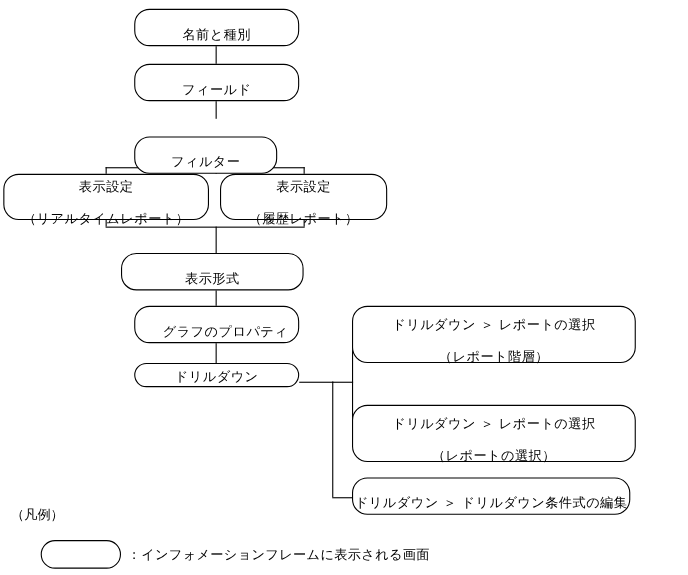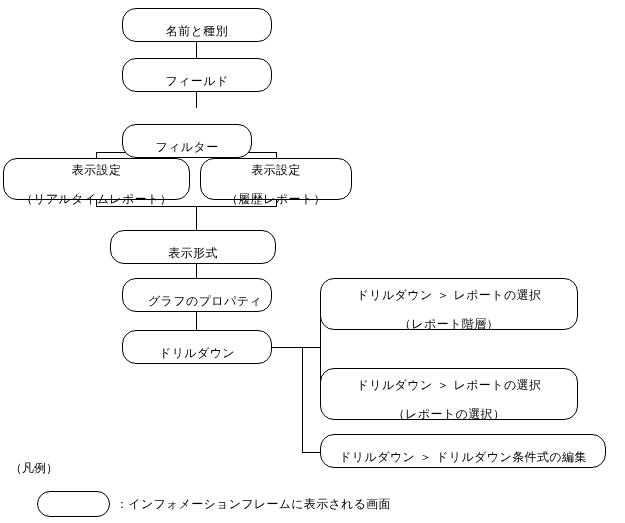--- a/index.html
+++ b/index.html
@@ -123,35 +123,35 @@
   </div>
 
   <div class="node" style="left:110px; top:230px; width:166px; height:34px;">
     <span class="ln">表示形式</span>
   </div>
 
   <div class="node" style="left:122px; top:278px; width:150px; height:34px;padding-left:16px;">
     <span class="ln">グラフのプロパティ</span>
   </div>
 
-  <div class="node" style="left:122px; top:330px; width:150px; height:34px;">
+  <div class="node" style="left:122px; top:330px; width:150px; height:22px;justify-content:flex-end;">
     <span class="ln">ドリルダウン</span>
   </div>
 
   <div class="node" style="left:320px; top:278px; width:258px; height:52px;">
     <span class="ln">ドリルダウン ＞ レポートの選択</span>
     <span class="ln">（レポート階層）</span>
   </div>
 
   <div class="node" style="left:320px; top:368px; width:258px; height:52px;">
     <span class="ln">ドリルダウン ＞ レポートの選択</span>
     <span class="ln">（レポートの選択）</span>
   </div>
 
-  <div class="node" style="left:320px; top:434px; width:286px; height:34px;">
+  <div class="node" style="left:320px; top:434px; width:253px; height:34px;">
     <span class="ln">ドリルダウン ＞ ドリルダウン条件式の編集</span>
   </div>
 
   <div class="legend-title" style="left:10px; top:460px;">（凡例）</div>
 
   <div class="legend-capsule" style="left:37px; top:491px; width:73px; height:26px;"></div>
 
   <div class="legend-text" style="left:116px; top:496px;">：インフォメーションフレームに表示される画面</div>
 
 </div>

